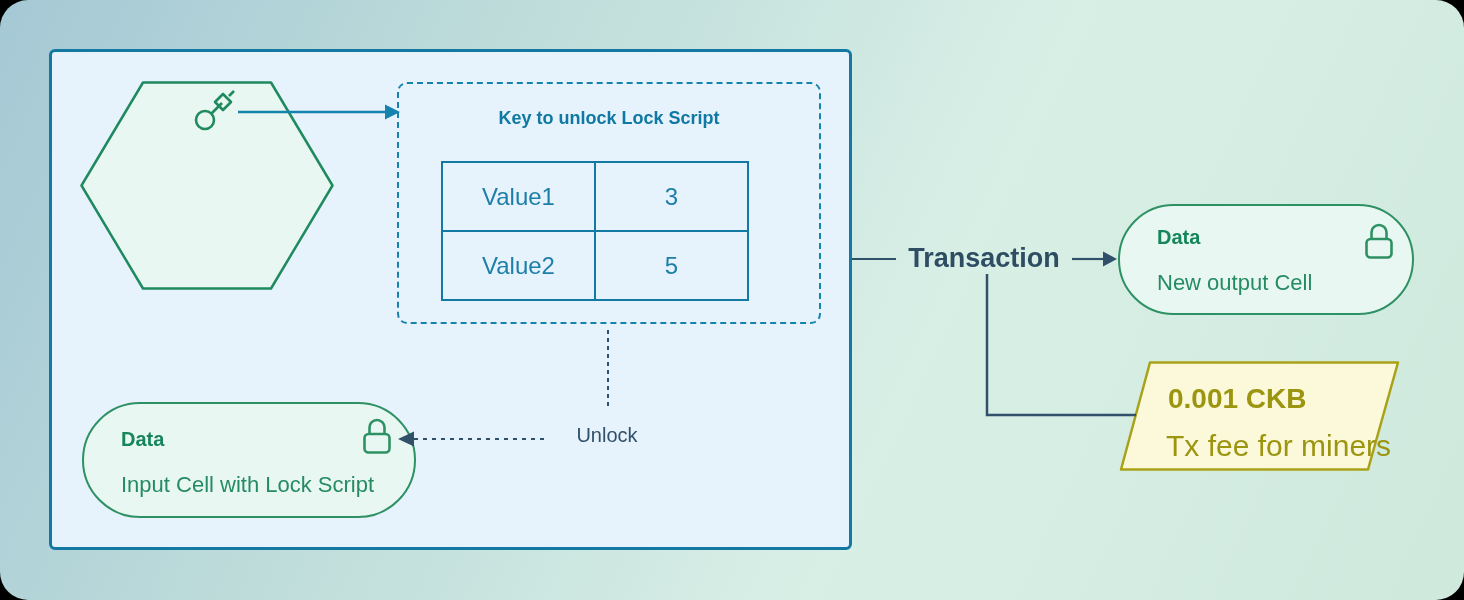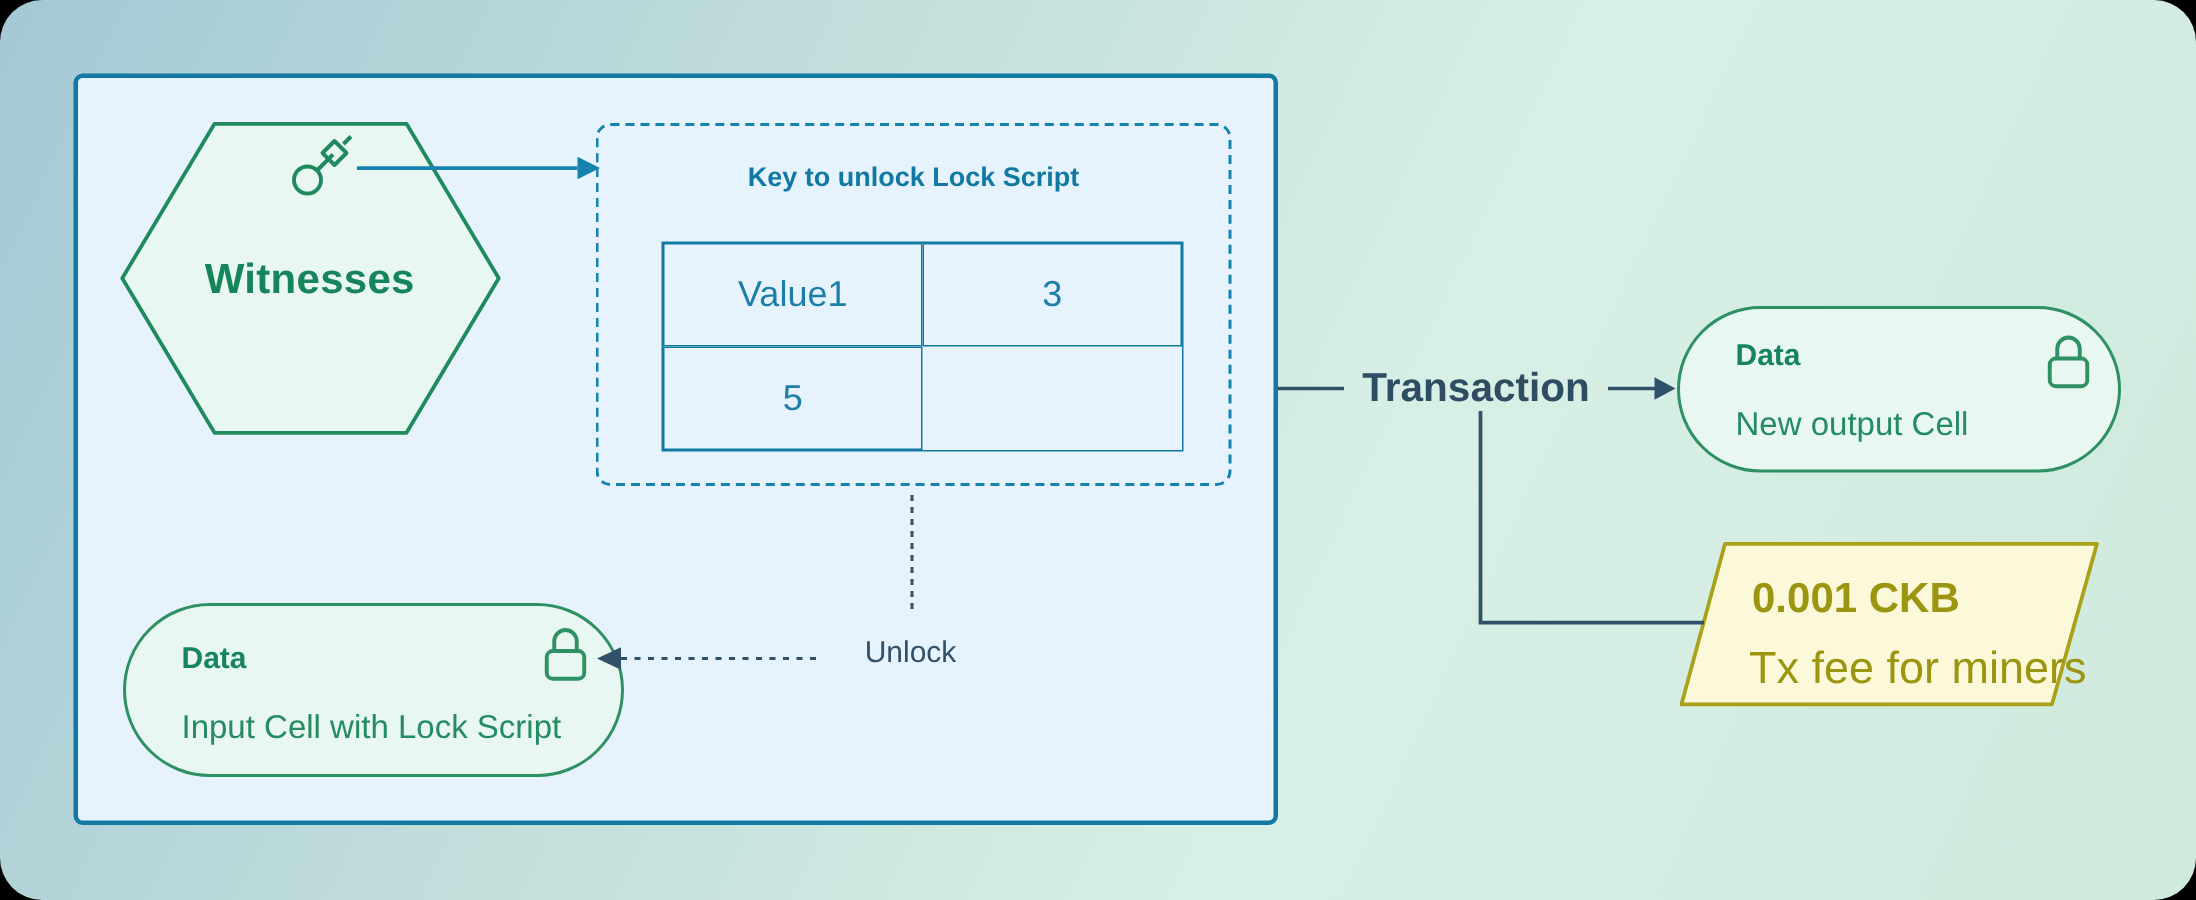--- a/index.html
+++ b/index.html
@@ -21,21 +21,21 @@
   
   .key-box{
     left:397px;top:82px;width:424px;height:242px;box-sizing:border-box;
     border:2px dashed #1583ad;border-radius:10px;
   }
   .key-title{
     position:absolute;left:0;top:24px;width:100%;text-align:center;
     font-size:18px;font-weight:bold;color:#0f79a3;
   }
   .ktable{
-    position:absolute;left:42px;top:77px;width:348px;height:140px;box-sizing:border-box;
+    position:absolute;left:42px;top:77px;width:308px;height:140px;box-sizing:border-box;
     border:1px solid #1179a2;display:grid;grid-template-columns:1fr 1fr;grid-template-rows:1fr 1fr;
   }
   .kcell{
     border:1px solid #1179a2;display:flex;align-items:center;justify-content:center;
     font-size:24px;color:#1d7fa8;background:#e6f2fc;
   }
   
   .pill{
     box-sizing:border-box;background:#e9f7f2;border:2px solid #2e9163;
   }
@@ -59,36 +59,36 @@
 </head>
 <body>
 
 <div class="canvas">
 
   <div class="abs big-box"></div>
 
   <svg class="abs" style="left:79px;top:80px;" width="256" height="211" viewBox="0 0 256 211">
     <polygon points="64,2.5 192,2.5 253.5,105.5 192,208.5 64,208.5 2.5,105.5" fill="#e9f7f2" stroke="#1f8a5e" stroke-width="2.5" stroke-linejoin="round"></polygon>
   </svg>
-  <div class="abs witnesses-label">Witnesses</div>
 
   <svg class="abs" style="left:192px;top:90px;" width="52" height="44" viewBox="0 0 52 44">
     <g fill="none" stroke="#1f8a5e" stroke-width="2.6" stroke-linejoin="round">
       <circle cx="13" cy="30" r="9"></circle>
       <line x1="19.5" y1="23.5" x2="30" y2="13"></line>
       <polygon points="31,4 39,12 31,20 23,12"></polygon>
       <line x1="37" y1="6" x2="42" y2="1"></line>
     </g>
   </svg>
 
   <div class="abs key-box">
     <div class="key-title">Key to unlock Lock Script</div>
     <div class="ktable">
       <div class="kcell">Value1</div>
       <div class="kcell">3</div>
+      <div class="kcell">Value2</div>
       <div class="kcell">5</div>
     </div>
   </div>
 
   <div class="abs pill input-pill">
     <div class="pill-title">Data</div>
     <div class="pill-sub">Input Cell with Lock Script</div>
   </div>
 
   <svg class="abs" style="left:360px;top:417px;" width="34" height="38" viewBox="0 0 34 38">

